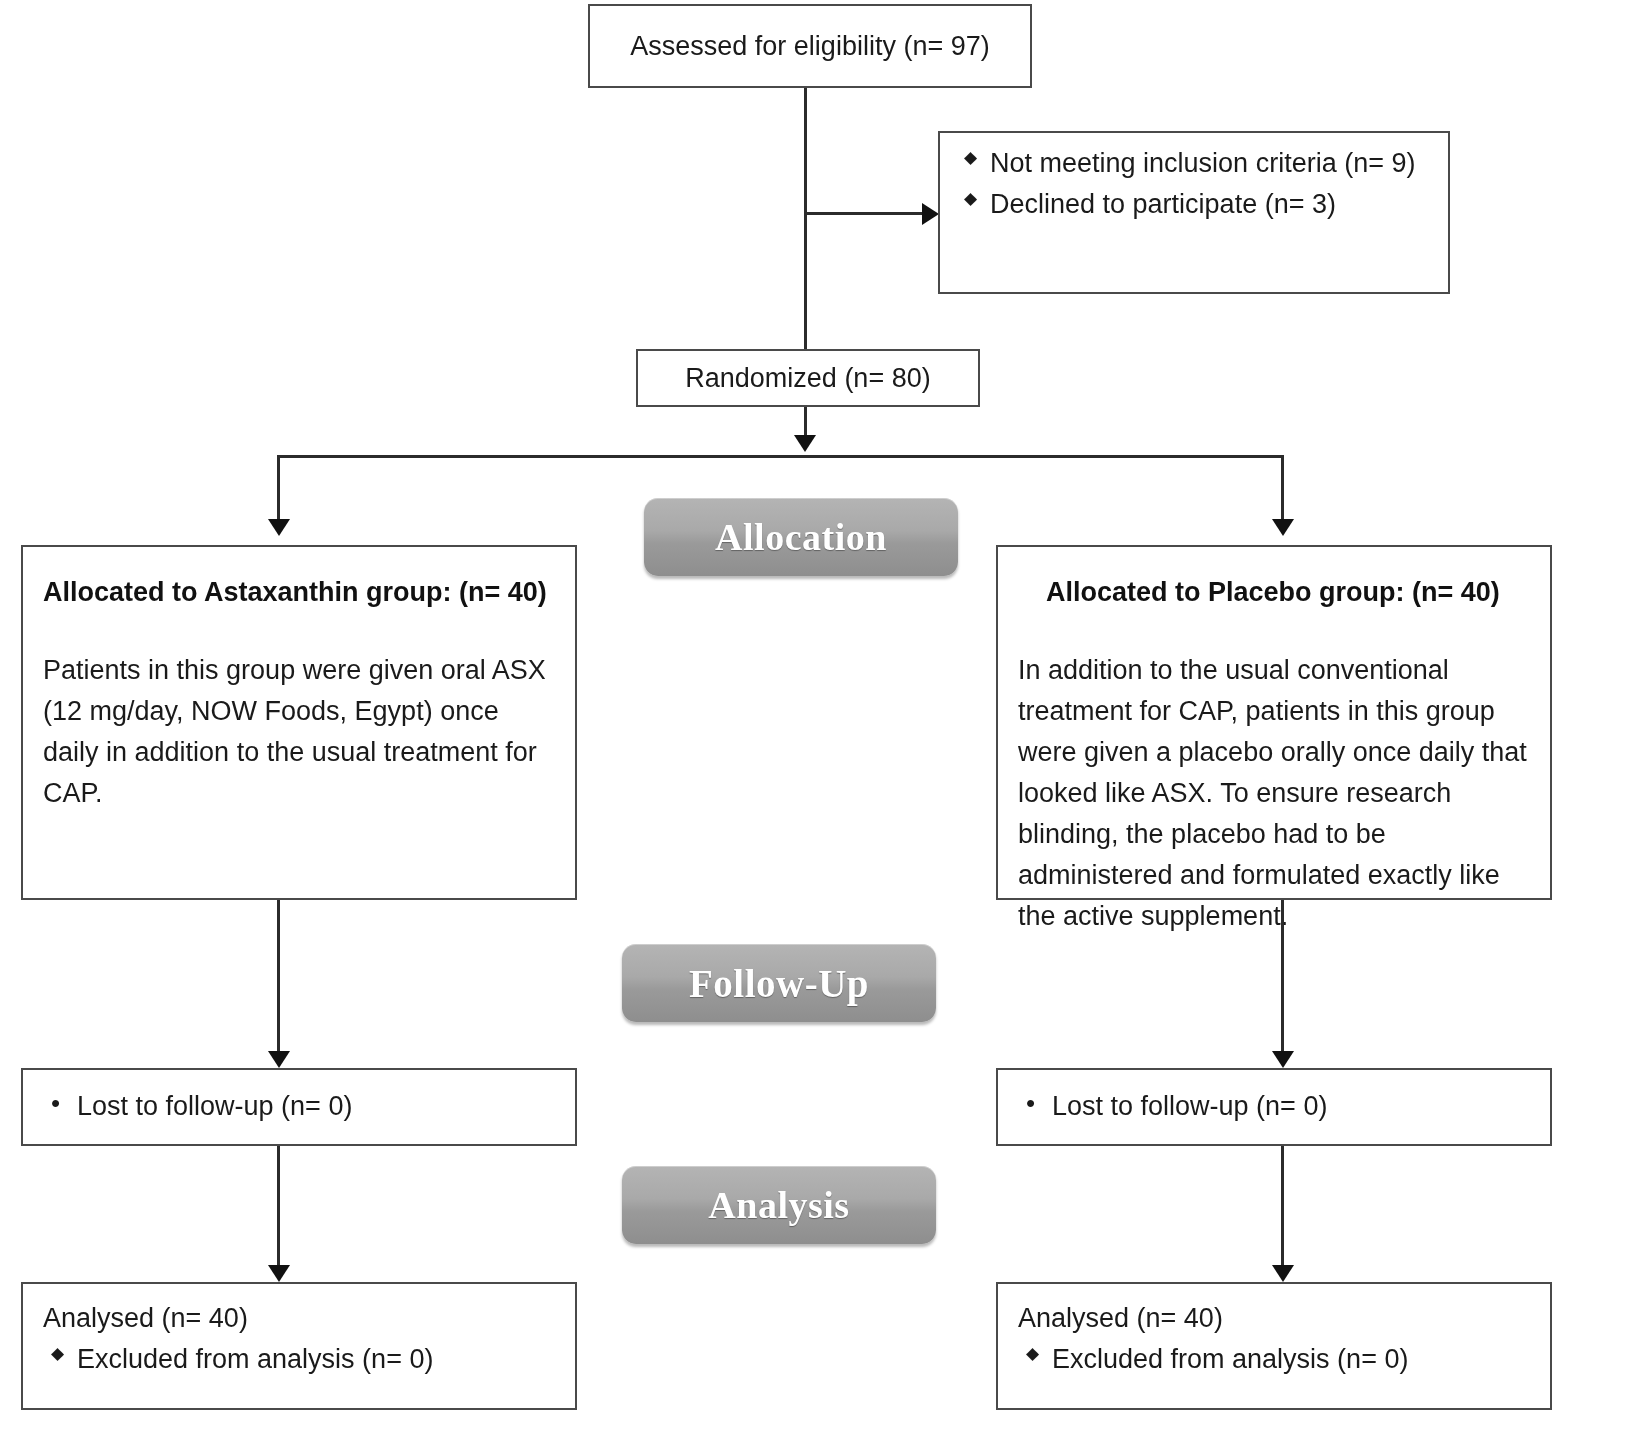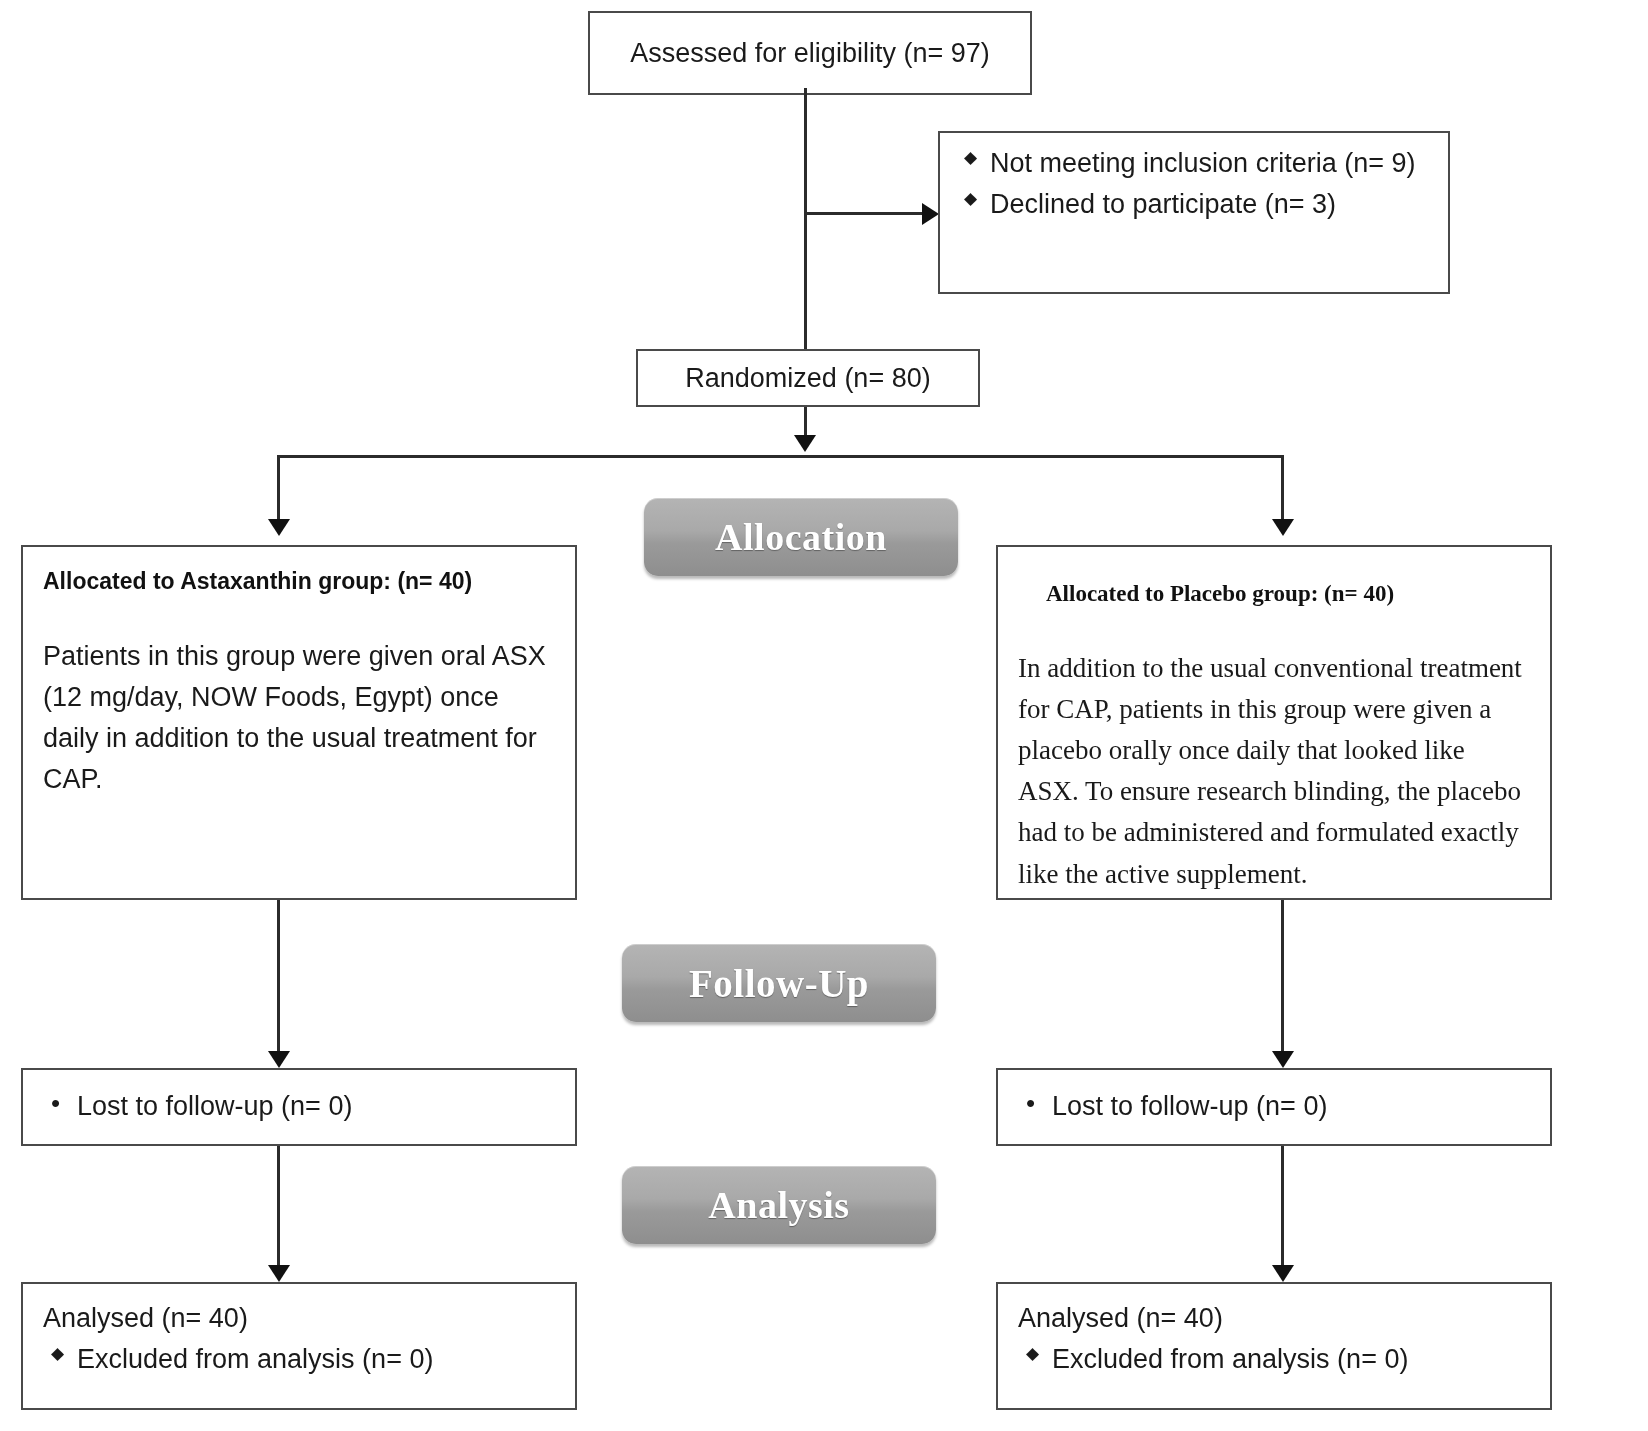--- a/index.html
+++ b/index.html
@@ -47,23 +47,24 @@
   }
   .node-inner.centered {
     display: flex;
     align-items: center;
     justify-content: center;
     height: 100%;
     padding: 8px 18px;
   }
   .node-title-bold {
     font-weight: bold;
-    font-size: 23px;
+    font-size: 27px;
     line-height: 1.45;
     color: #111111;
+    margin-top: 8px;
   }
   .node-title-bold.indent { padding-left: 28px; }
   .node-para {
     font-size: 27px;
     line-height: 1.52;
     color: #1a1a1a;
     margin-top: 38px;
   }
   .node-line { font-size: 27px; line-height: 1.5; color: #1a1a1a; }
 
@@ -115,21 +116,21 @@
     border-bottom: 11px solid transparent;
     border-left: 17px solid #111111;
   }
 </style>
 </head>
 <body>
 
 <div id="diagram">
 
 
-  <div class="node-box" style="left:588px; top:4px; width:444px; height:84px;margin-top:7px;">
+  <div class="node-box" style="left:588px; top:4px; width:444px; height:84px;">
     <div class="node-inner centered">
       <span class="node-line">Assessed for eligibility (n= 97)</span>
     </div>
   </div>
 
   <div class="vline" style="left:804px; top:88px; height:266px;"></div>
 
   <div class="hline" style="left:804px; top:212px; width:120px;"></div>
   <div class="arrow-right" style="left:922px; top:203px;"></div>
 
@@ -161,21 +162,21 @@
   </div>
 
   <div class="node-box" style="left:21px; top:545px; width:556px; height:355px;">
     <div class="node-inner" style="padding:18px 20px;">
       <div class="node-title-bold">Allocated to Astaxanthin group: (n= 40)</div>
       <div class="node-para">Patients in this group were given oral ASX (12 mg/day, NOW Foods, Egypt) once daily in addition to the usual treatment for CAP.</div>
     </div>
   </div>
 
   <div class="node-box" style="left:996px; top:545px; width:556px; height:355px;">
-    <div class="node-inner" style="padding:30px 20px;font-family:Liberation Serif, serif;">
+    <div class="node-inner" style="padding:18px 20px;">
       <div class="node-title-bold indent">Allocated to Placebo group: (n= 40)</div>
       <div class="node-para">In addition to the usual conventional treatment for CAP, patients in this group were given a placebo orally once daily that looked like ASX. To ensure research blinding, the placebo had to be administered and formulated exactly like the active supplement.</div>
     </div>
   </div>
 
   <div class="vline" style="left:277px; top:900px; height:160px;"></div>
   <div class="arrow-down" style="left:268px; top:1051px;"></div>
 
   <div class="vline" style="left:1281px; top:900px; height:160px;"></div>
   <div class="arrow-down" style="left:1272px; top:1051px;"></div>

